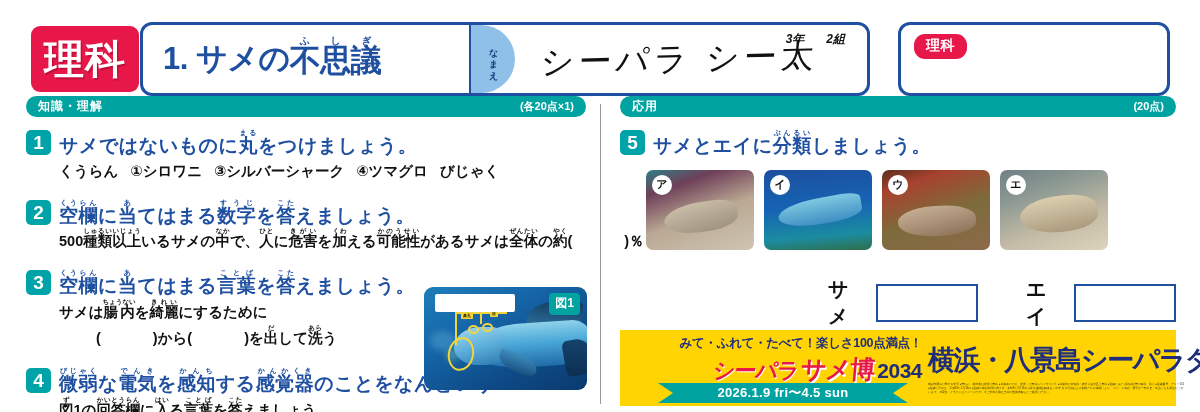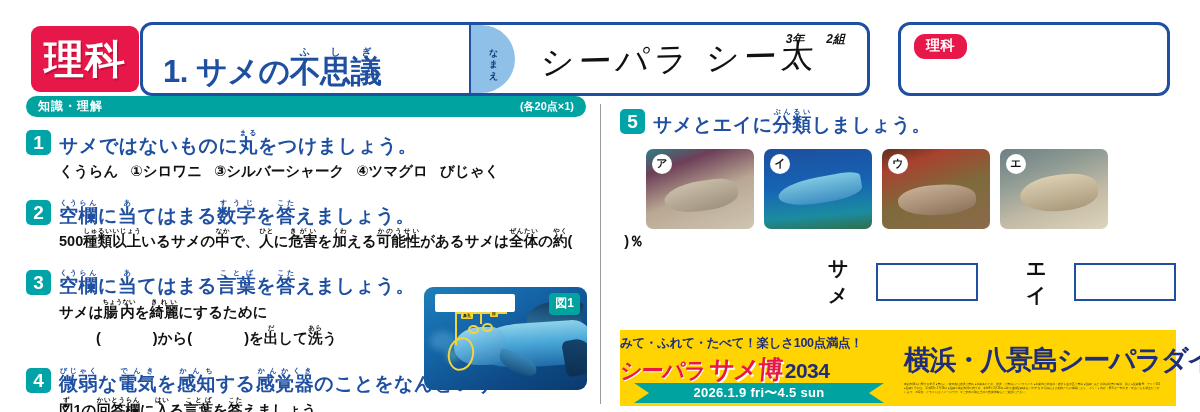--- a/index.html
+++ b/index.html
@@ -45,21 +45,21 @@
     border-radius: 12px;
     background: #ffffff;
     display: flex;
     align-items: stretch;
     overflow: hidden;
   }
 
   .title-text {
     flex: 0 0 326px;
     display: flex;
-    align-items: flex-end;
+    align-items: center;
     padding-left: 20px;
     font-size: 31px;
     font-weight: bold;
     color: #1F4FA0;
     white-space: nowrap;
     letter-spacing: -0.5px;
   }
   .title-text ruby { ruby-position: over; }
   .title-text rt { font-size: 10px; font-weight: bold; }
 
@@ -411,23 +411,24 @@
     width: 556px; height: 76px;
     background: #FFD400;
     display: flex;
     align-items: stretch;
   }
   .banner-left {
     flex: 0 0 278px;
     position: relative;
     display: flex;
     flex-direction: column;
-    align-items: flex-start;
+    align-items: flex-end;
     justify-content: flex-start;
     padding-top: 5px;
+    margin-left: 24px;
   }
   .banner-tagline {
     font-size: 12.5px;
     font-weight: bold;
     color: #1F2D7A;
     letter-spacing: -0.3px;
     white-space: nowrap;
   }
   .banner-logo {
     display: flex;
@@ -583,20 +584,24 @@
     <div class="fig-line-h"></div>
     <div class="fig-line-h2"></div>
     <div class="fig-tag-a">鼻孔</div>
     <div class="fig-tag-b">目</div>
     <div class="fig-answer-box"></div>
     <div class="fig-badge">図1</div>
   </div>
 
   <div class="col col-right">
 
+    <div class="section-bar">
+      <span>応用</span>
+      <span class="pts">(20点)</span>
+    </div>
 
     <div class="q" style="margin-top:12px;">
       <div class="q-head">
         <div class="q-num">5</div>
         <div class="q-title">サメとエイに<ruby>分類<rt><span>ぶん</span><span>るい</span></rt></ruby>しましょう。</div>
       </div>
     </div>
 
     <div class="photo-row" style="margin-top:12px;">
       <div class="photo ph-a">

